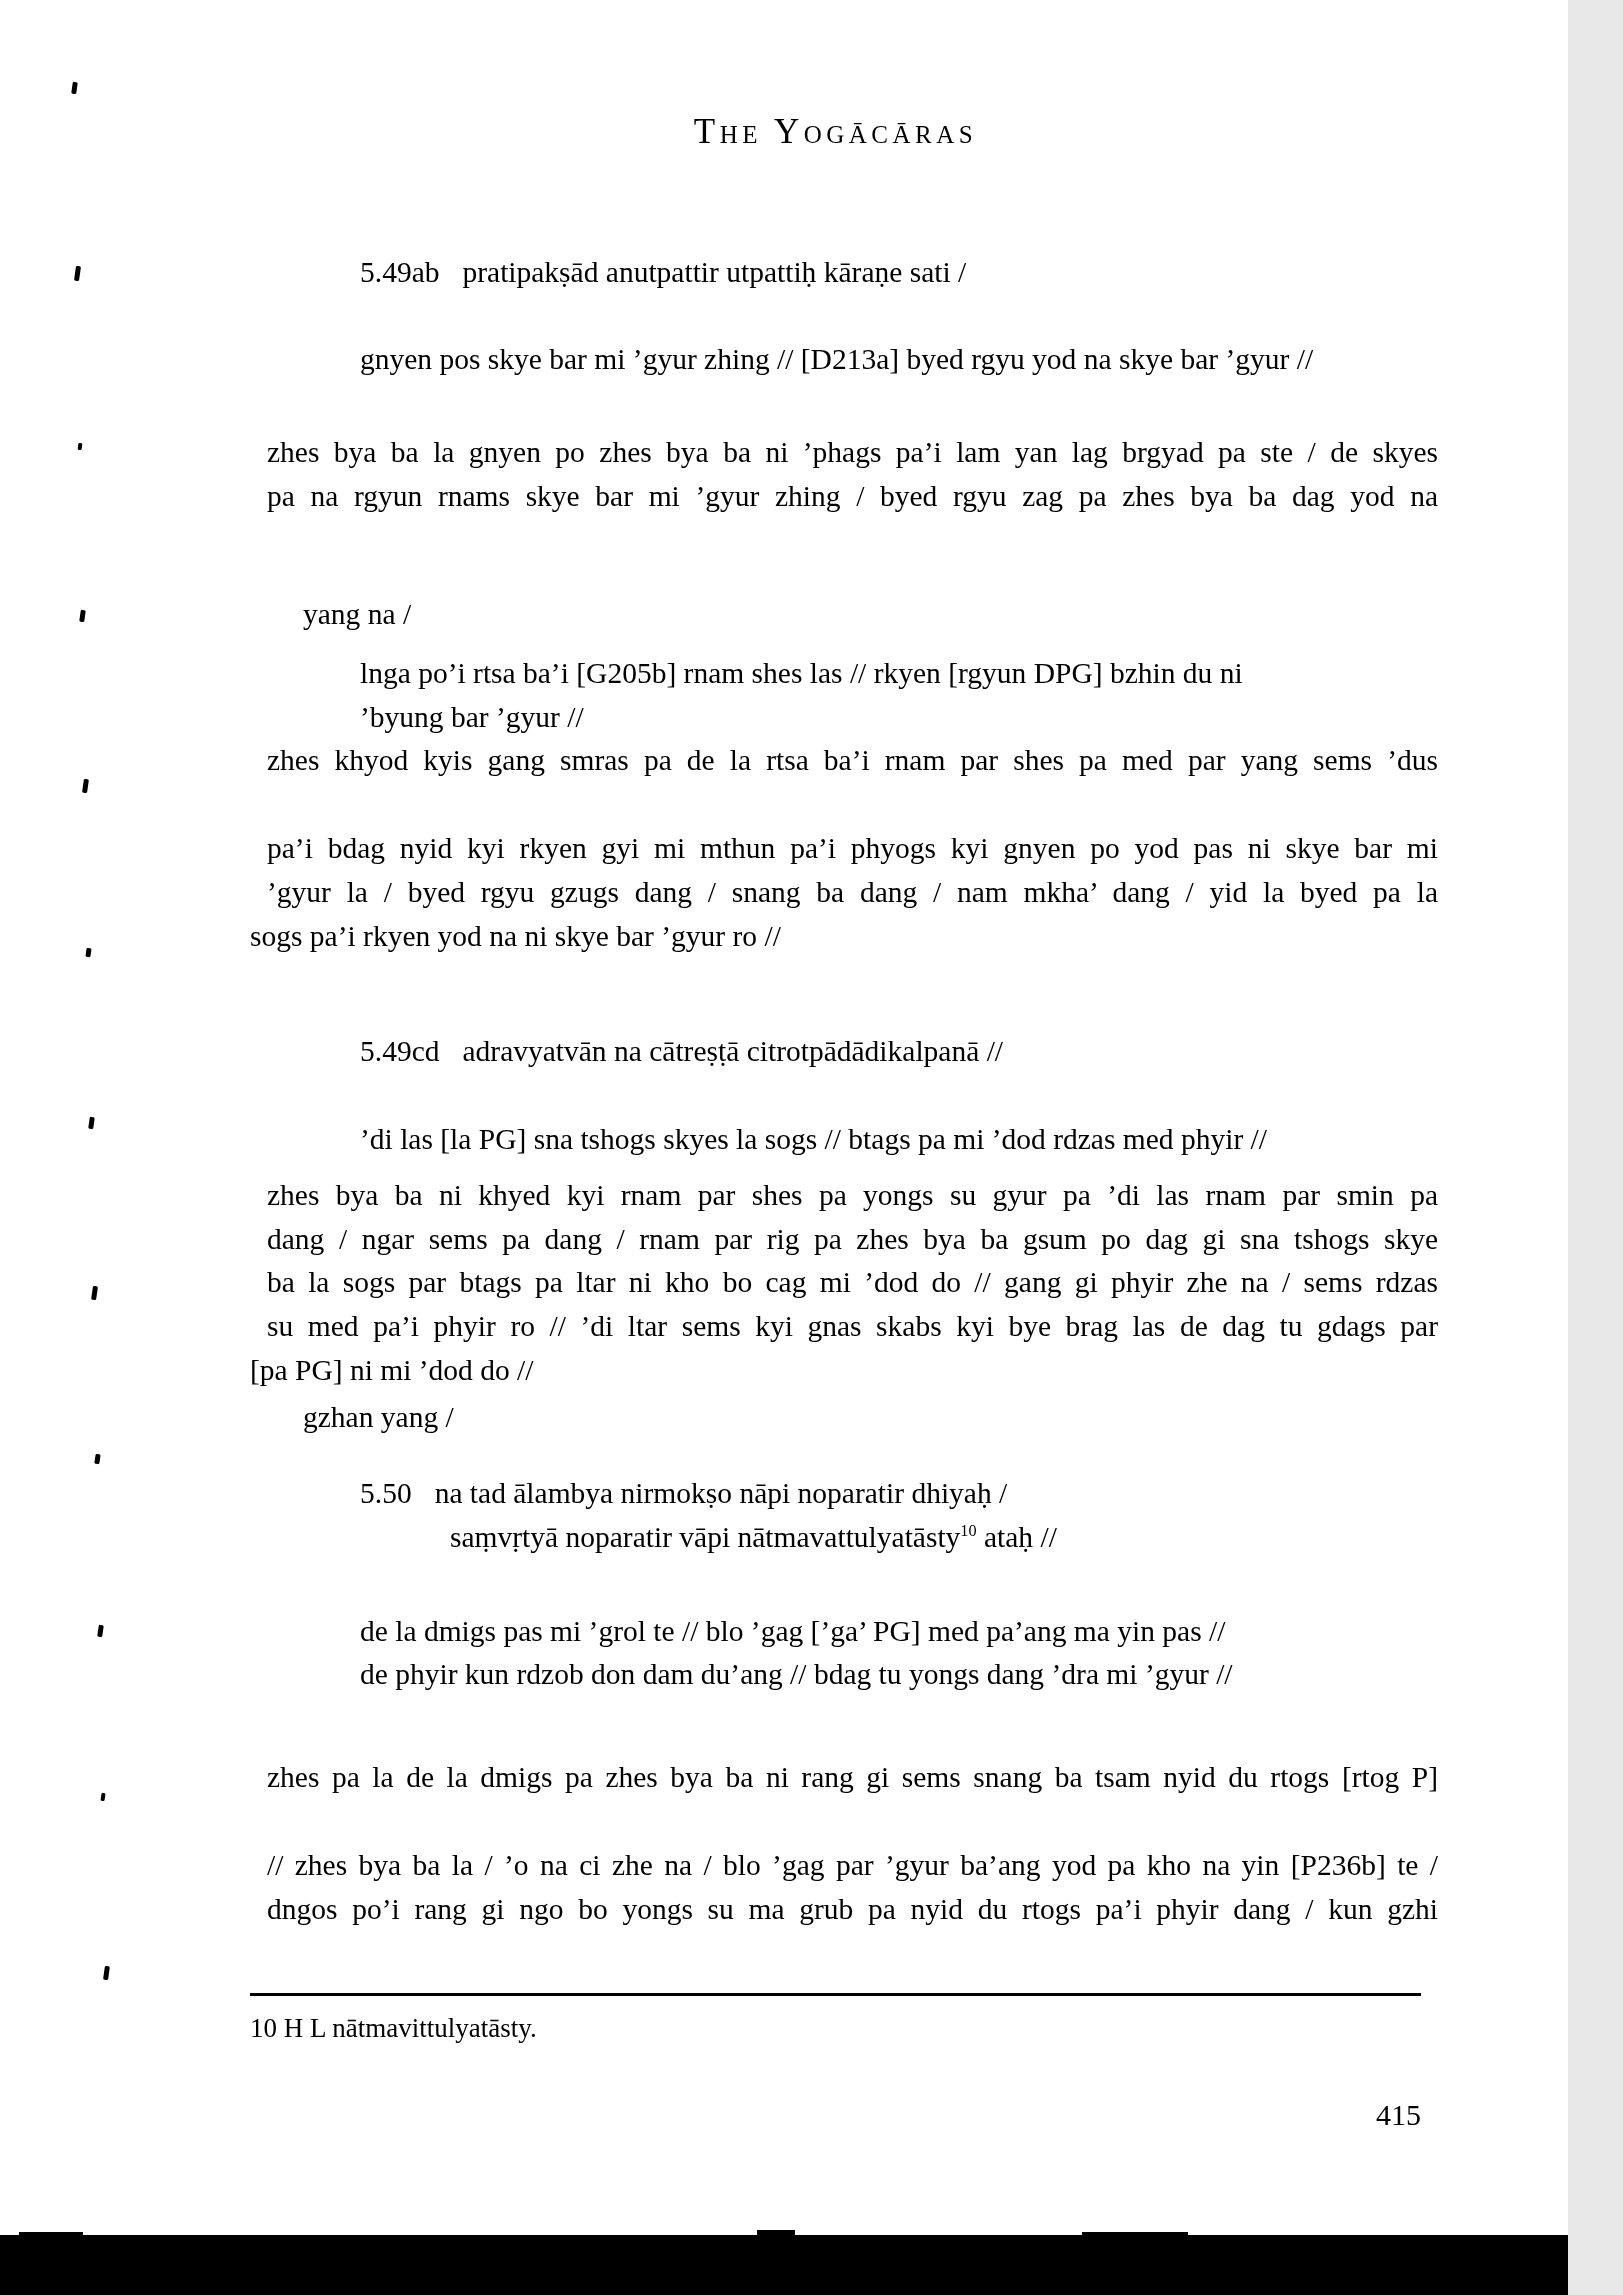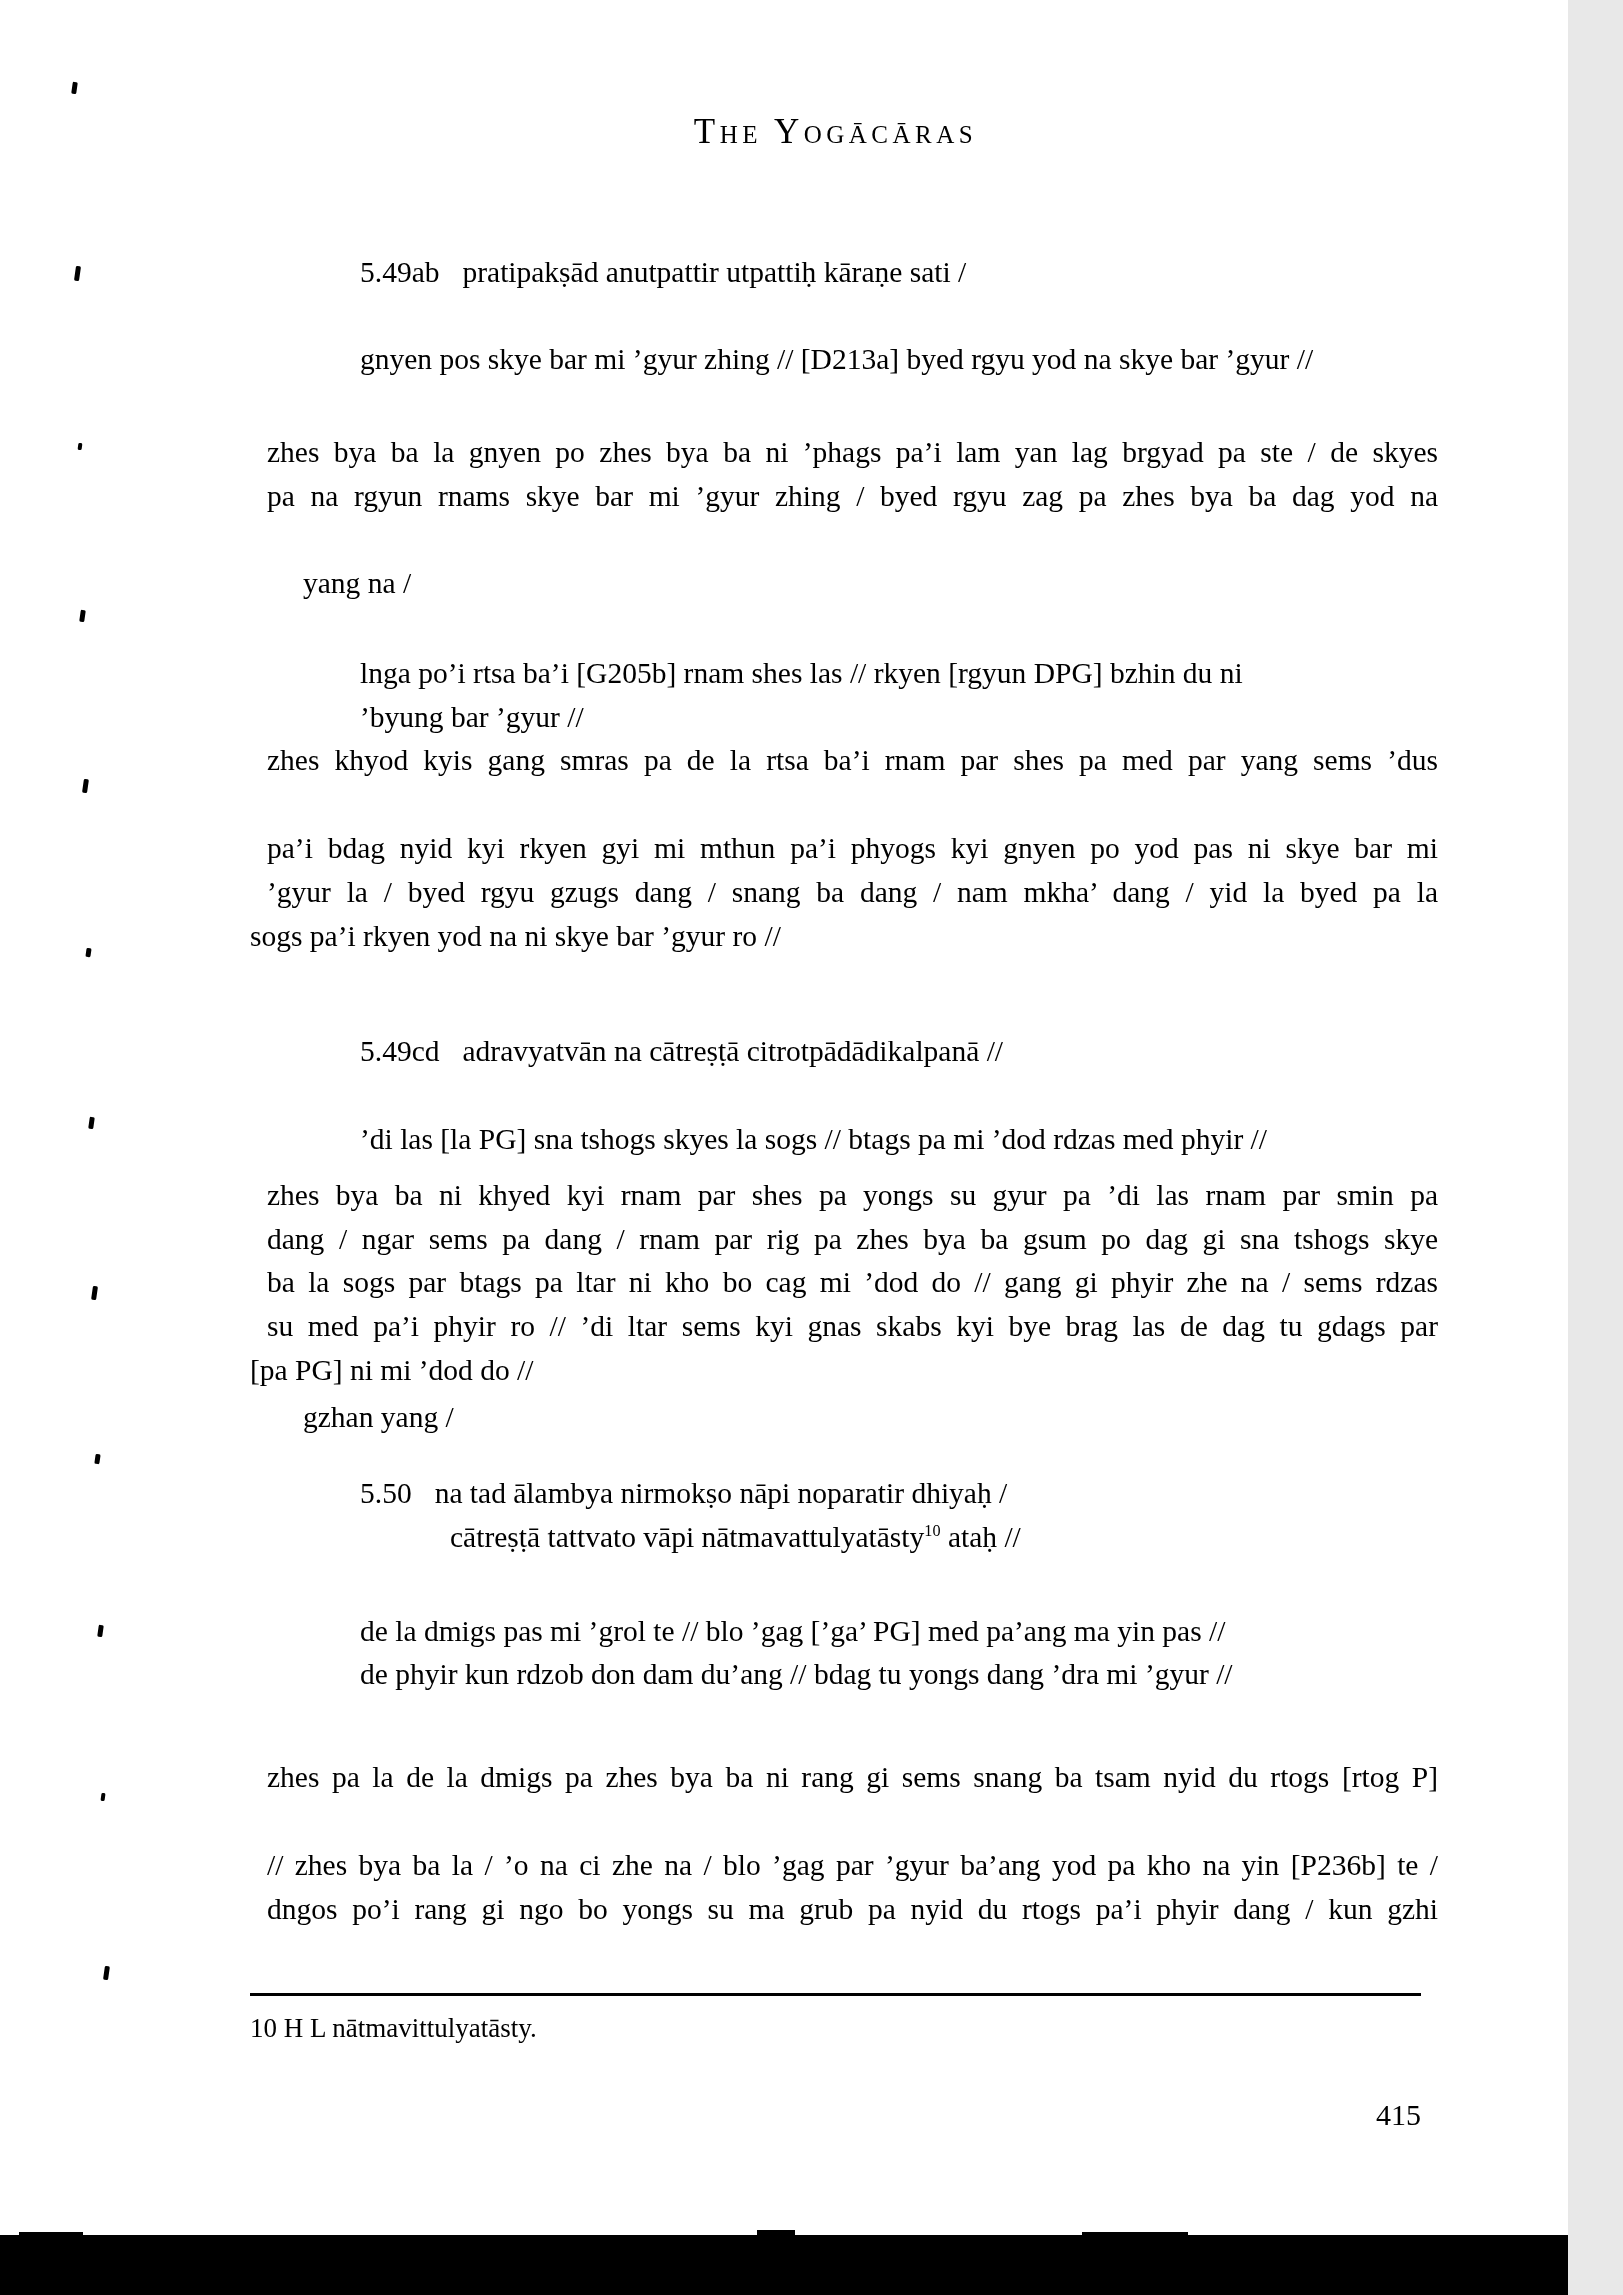--- a/index.html
+++ b/index.html
@@ -33,21 +33,21 @@
 <div class="page">
 
   <div class="blk head">The Yogācāras</div>
 
   <div class="blk vindent" style="top:250px"><span class="vnum">5.49ab</span><span>pratipakṣād anutpattir utpattiḥ kāraṇe sati /</span></div>
 
   <div class="blk vindent" style="top:337px">gnyen pos skye bar mi ’gyur zhing // [D213a] byed rgyu yod na skye bar ’gyur //</div>
 
   <div class="blk just" style="top:430px">zhes bya ba la gnyen po zhes bya ba ni ’phags pa’i lam yan lag brgyad pa ste / de skyes</div>
   <div class="blk just" style="top:474px">pa na rgyun rnams skye bar mi ’gyur zhing / byed rgyu zag pa zhes bya ba dag yod na</div>
-  <div class="blk pindent" style="top:561px">yang na /</div>
+  <div class="blk pindent" style="top:592px">yang na /</div>
 
   <div class="blk vindent" style="top:651px">lnga po’i rtsa ba’i [G205b] rnam shes las // rkyen [rgyun DPG] bzhin du ni</div>
   <div class="blk vindent" style="top:695px">’byung bar ’gyur //</div>
 
   <div class="blk just" style="top:738px">zhes khyod kyis gang smras pa de la rtsa ba’i rnam par shes pa med par yang sems ’dus</div>
   <div class="blk just" style="top:826px">pa’i bdag nyid kyi rkyen gyi mi mthun pa’i phyogs kyi gnyen po yod pas ni skye bar mi</div>
   <div class="blk just" style="top:870px">’gyur la / byed rgyu gzugs dang / snang ba dang / nam mkha’ dang / yid la byed pa la</div>
   <div class="blk" style="top:914px">sogs pa’i rkyen yod na ni skye bar ’gyur ro //</div>
 
   <div class="blk vindent" style="top:1029px"><span class="vnum">5.49cd</span><span>adravyatvān na cātreṣṭā citrotpādādikalpanā //</span></div>
@@ -55,21 +55,21 @@
   <div class="blk vindent" style="top:1117px">’di las [la PG] sna tshogs skyes la sogs // btags pa mi ’dod rdzas med phyir //</div>
 
   <div class="blk just" style="top:1173px">zhes bya ba ni khyed kyi rnam par shes pa yongs su gyur pa ’di las rnam par smin pa</div>
   <div class="blk just" style="top:1217px">dang / ngar sems pa dang / rnam par rig pa zhes bya ba gsum po dag gi sna tshogs skye</div>
   <div class="blk just" style="top:1260px">ba la sogs par btags pa ltar ni kho bo cag mi ’dod do // gang gi phyir zhe na / sems rdzas</div>
   <div class="blk just" style="top:1304px">su med pa’i phyir ro // ’di ltar sems kyi gnas skabs kyi bye brag las de dag tu gdags par</div>
   <div class="blk" style="top:1348px">[pa PG] ni mi ’dod do //</div>
   <div class="blk pindent" style="top:1395px">gzhan yang /</div>
 
   <div class="blk vindent" style="top:1471px"><span class="vnum">5.50</span><span>na tad ālambya nirmokṣo nāpi noparatir dhiyaḥ /</span></div>
-  <div class="blk vcont" style="top:1515px"><span>cātreṣṭā tattvato vāpi nātmavattulyatāsty</span><span class="supref">10</span><span> ataḥ //</span></div>
+  <div class="blk vcont" style="top:1515px"><span>saṃvṛtyā noparatir vāpi nātmavattulyatāsty</span><span class="supref">10</span><span> ataḥ //</span></div>
 
   <div class="blk vindent" style="top:1609px">de la dmigs pas mi ’grol te // blo ’gag [’ga’ PG] med pa’ang ma yin pas //</div>
   <div class="blk vindent" style="top:1652px">de phyir kun rdzob don dam du’ang // bdag tu yongs dang ’dra mi ’gyur //</div>
 
   <div class="blk just" style="top:1755px">zhes pa la de la dmigs pa zhes bya ba ni rang gi sems snang ba tsam nyid du rtogs [rtog P]</div>
   <div class="blk just" style="top:1843px">// zhes bya ba la / ’o na ci zhe na / blo ’gag par ’gyur ba’ang yod pa kho na yin [P236b] te /</div>
   <div class="blk just" style="top:1887px">dngos po’i rang gi ngo bo yongs su ma grub pa nyid du rtogs pa’i phyir dang / kun gzhi</div>
 
   <div class="blk fnrule"></div>
   <div class="blk fnote"><span>10</span> <span>H L nātmavittulyatāsty.</span></div>

